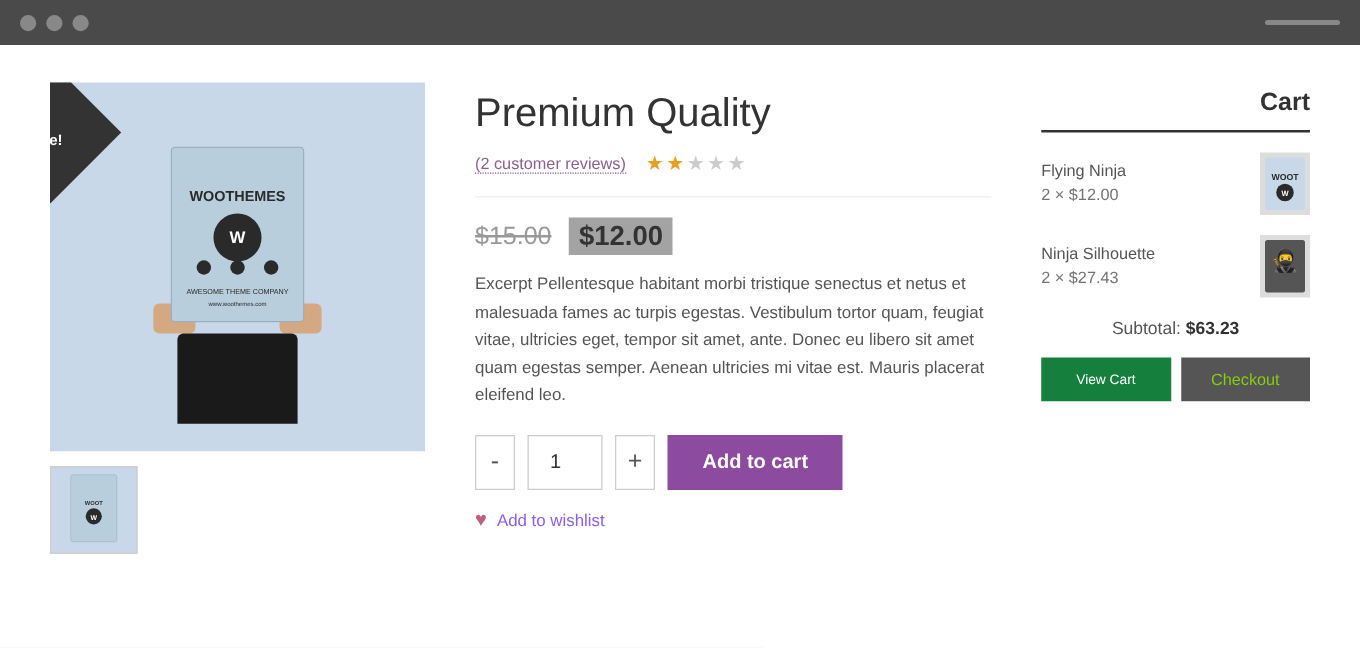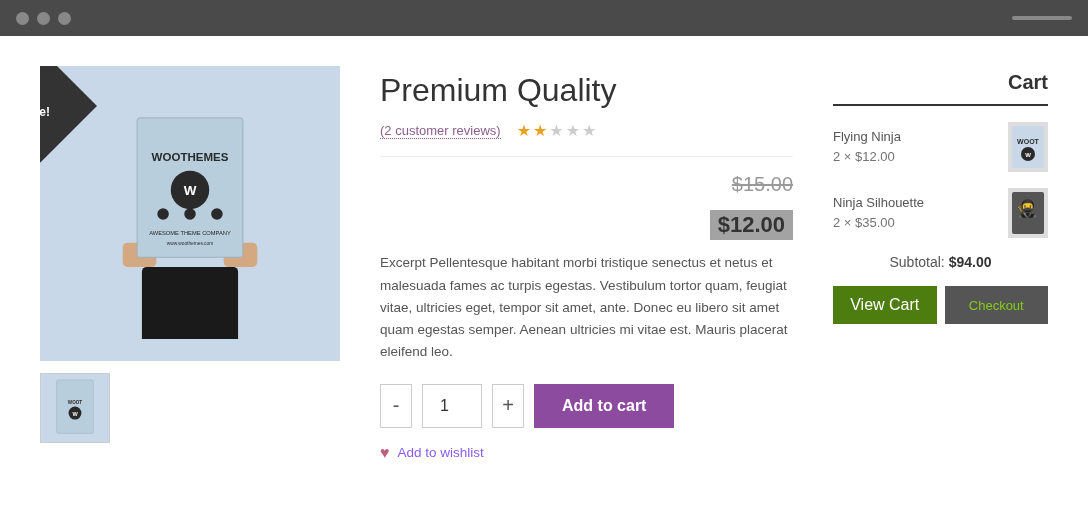--- a/index.html
+++ b/index.html
@@ -138,23 +138,22 @@
     .star.filled {
       color: #e8a020;
     }
     .divider {
       border: none;
       border-top: 1px solid #eee;
       margin: 4px 0;
     }
     .price-row {
       display: flex;
-      align-items: flex-end;
+      align-items: center;
       gap: 14px;
-      flex-direction: column;
     }
     .original-price {
       font-size: 20px;
       color: #999;
       text-decoration: line-through;
     }
     .sale-price {
       font-size: 22px;
       font-weight: bold;
       color: #333;
@@ -274,25 +273,25 @@
     }
     .subtotal-amount {
       font-weight: bold;
       color: #333;
     }
     .cart-buttons {
       display: flex;
       gap: 8px;
     }
     .view-cart-btn {
-      background: #4d7c0f;
+      background: #15803d;
       color: #fff;
       border: none;
       padding: 10px 14px;
-      font-size: 16px;
+      font-size: 11px;
       cursor: pointer;
       flex: 1;
     }
     .checkout-btn {
       background: #555;
       color: #84cc16;
       border: none;
       padding: 10px 14px;
       font-size: 13px;
       cursor: pointer;
@@ -403,33 +402,33 @@
           <text x="18" y="20" font-size="7" font-weight="bold" text-anchor="middle" fill="#2a2a2a" font-family="Arial">WOOT</text>
           <circle cx="18" cy="30" r="7" fill="#2a2a2a"></circle>
           <text x="18" y="33" font-size="6" font-weight="bold" text-anchor="middle" fill="#fff" font-family="Arial">W</text>
         </svg>
       </div>
     </div>
 
     <div class="cart-item">
       <div class="cart-item-info">
         <span class="cart-item-name">Ninja Silhouette</span>
-        <span class="cart-item-price">2 × $35.00</span>
+        <span class="cart-item-price">2 × $27.43</span>
       </div>
       <div class="cart-item-img">
         <svg width="36" height="46" viewBox="0 0 36 46">
           <rect x="2" y="2" width="32" height="42" rx="2" fill="#555"></rect>
           <text x="18" y="24" font-size="18" text-anchor="middle" fill="#fff" font-family="Arial">🥷</text>
         </svg>
       </div>
     </div>
 
     <div class="subtotal-row">
       <span>Subtotal:</span>
-      <span class="subtotal-amount">$94.00</span>
+      <span class="subtotal-amount">$63.23</span>
     </div>
 
     <div class="cart-buttons">
       <button class="view-cart-btn">View Cart</button>
       <button class="checkout-btn">Checkout</button>
     </div>
   </div>
 
 </div>
 

